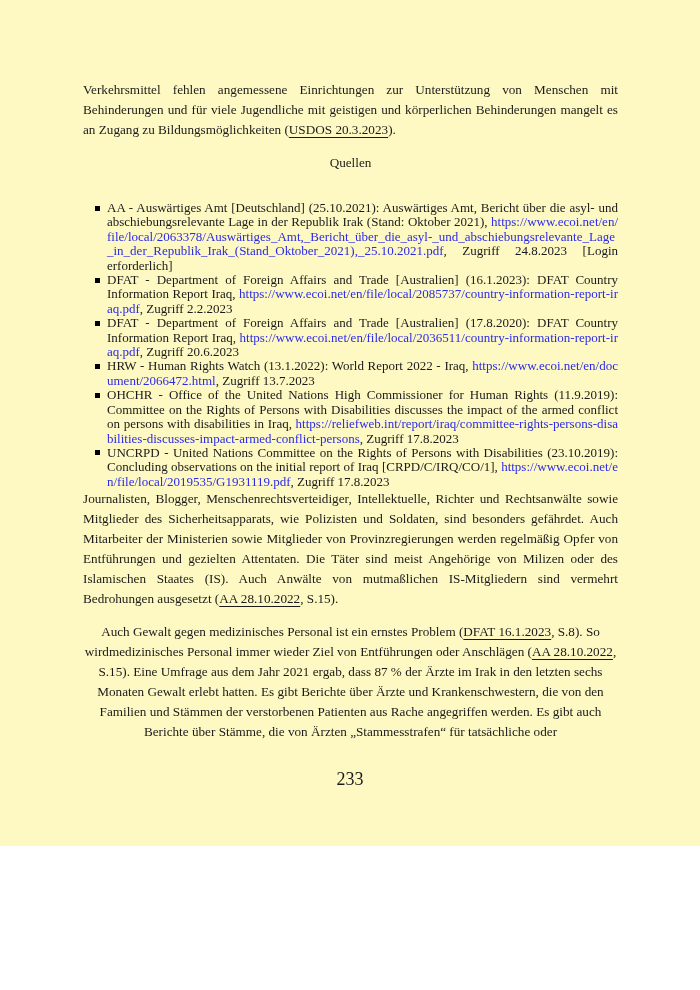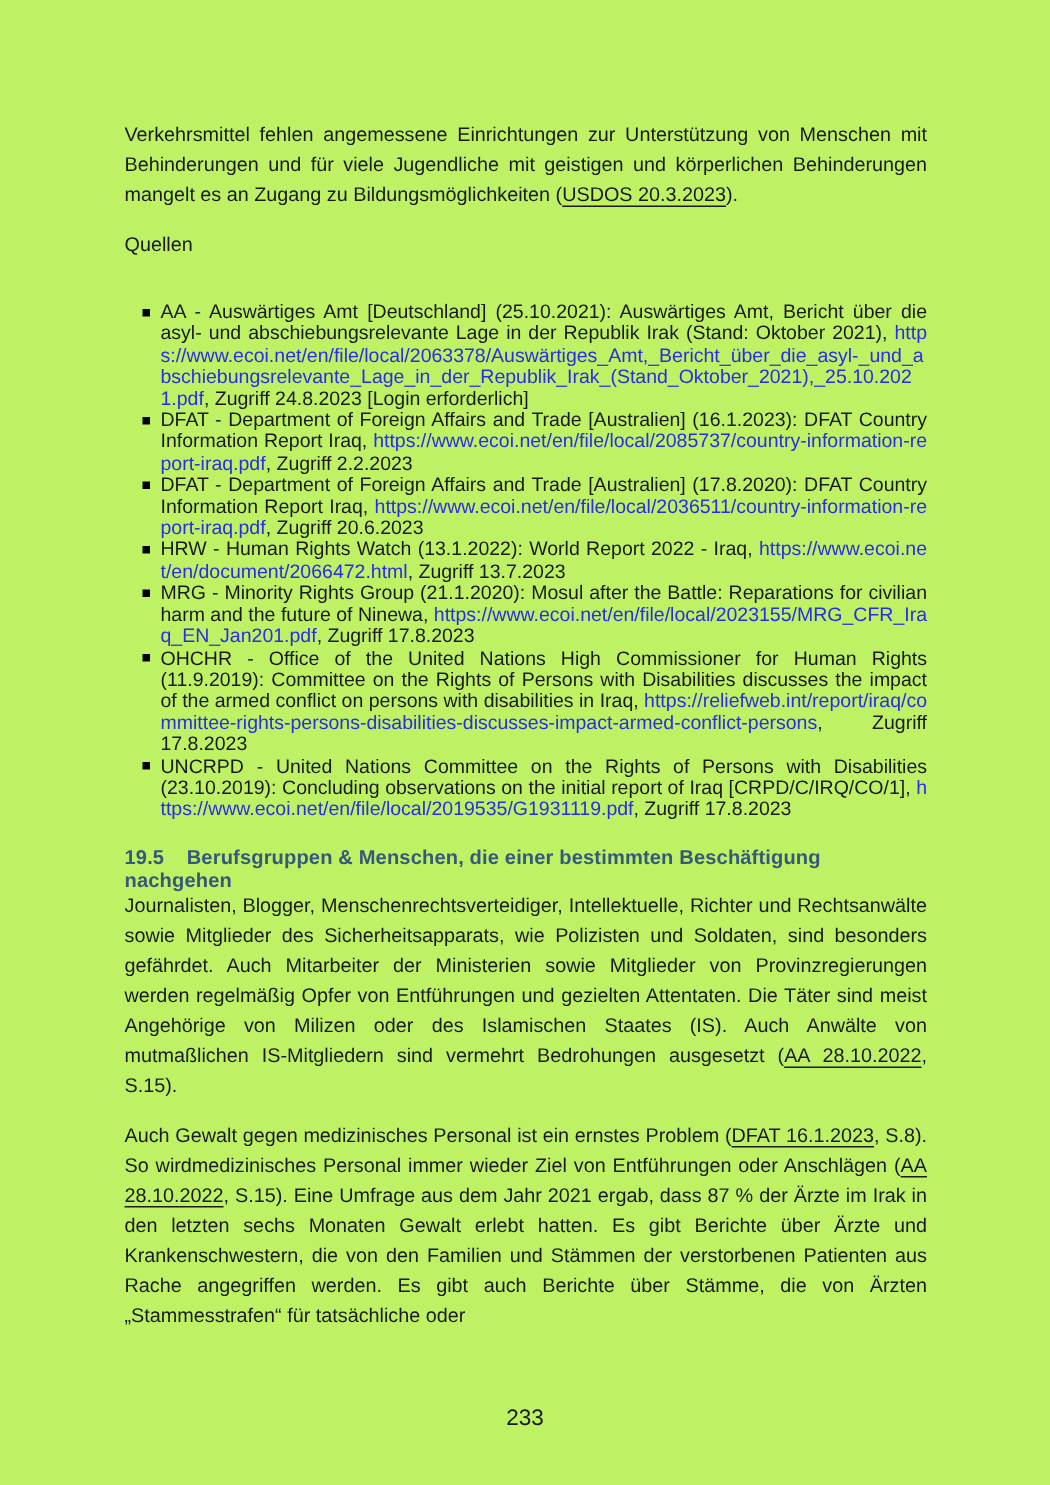--- a/index.html
+++ b/index.html
@@ -3,36 +3,36 @@
 <meta charset="utf-8">
 <style>
   html, body {
     margin: 0;
     padding: 0;
     background: #ffffff;
   }
   .page {
     position: relative;
     width: 700px;
-    height: 990px;
-    background: #bef264;
-    font-family: Liberation Sans, sans-serif;
+    height: 846px;
+    background: #fef9c3;
+    font-family: Liberation Serif, serif;
     color: var(--text, #1a1a1a);
     overflow: hidden;
   }
   .content {
     padding: 80px 82px 0 83px;
   }
   .body-par {
     margin: 0;
     font-size: 13.2px;
     line-height: 20px;
     text-align: justify;
   }
-  .body-par + .body-par { margin-top: 13px; }
+  .body-par + .body-par { margin-top: 13px; text-align: center; }
   .quellen {
     margin-top: 12px;
     text-align: left;
   }
   ul.sources {
     margin: 28px 0 0 0;
     padding: 0 0 0 24px;
     list-style: none;
     font-size: 13px;
     line-height: 14.4px;
@@ -72,51 +72,47 @@
   .last-change + .body-par { }
   .doc-ref {
     color: inherit;
     text-decoration: underline;
     text-underline-offset: 2.5px;
     text-decoration-thickness: 0.8px;
     cursor: pointer;
   }
   .page-number {
     position: absolute;
-    bottom: 36px;
+    bottom: 56px;
     left: 0;
     width: 100%;
     text-align: center;
-    font-size: 15px;
+    font-size: 18px;
     color: #1a1a1a;
   }
 </style>
 </head>
 <body>
 
 <div class="page">
   <div class="content">
 
     <p class="body-par">Verkehrsmittel fehlen angemessene Einrichtungen zur Unterstützung von Menschen mit Behinderungen und für viele Jugendliche mit geistigen und körperlichen Behinderungen mangelt es an Zugang zu Bildungsmöglichkeiten (<span class="doc-ref">USDOS 20.3.2023</span>).</p>
 
     <p class="body-par quellen">Quellen</p>
 
     <ul class="sources">
         <li>AA - Auswärtiges Amt [Deutschland] (25.10.2021): Auswärtiges Amt, Bericht über die asyl- und abschiebungsrelevante Lage in der Republik Irak (Stand: Oktober 2021), <a class="url-link">https://www.ecoi.net/en/file/local/2063378/Auswärtiges_Amt,_Bericht_über_die_asyl-_und_abschiebungsrelevante_Lage_in_der_Republik_Irak_(Stand_Oktober_2021),_25.10.2021.pdf</a>, Zugriff 24.8.2023 [Login erforderlich]</li>
         <li>DFAT - Department of Foreign Affairs and Trade [Australien] (16.1.2023): DFAT Country Information Report Iraq, <a class="url-link">https://www.ecoi.net/en/file/local/2085737/country-information-report-iraq.pdf</a>, Zugriff 2.2.2023</li>
         <li>DFAT - Department of Foreign Affairs and Trade [Australien] (17.8.2020): DFAT Country Information Report Iraq, <a class="url-link">https://www.ecoi.net/en/file/local/2036511/country-information-report-iraq.pdf</a>, Zugriff 20.6.2023</li>
         <li>HRW - Human Rights Watch (13.1.2022): World Report 2022 - Iraq, <a class="url-link">https://www.ecoi.net/en/document/2066472.html</a>, Zugriff 13.7.2023</li>
-        <li>MRG - Minority Rights Group (21.1.2020): Mosul after the Battle: Reparations for civilian harm and the future of Ninewa, <a class="url-link">https://www.ecoi.net/en/file/local/2023155/MRG_CFR_Iraq_EN_Jan201.pdf</a>, Zugriff 17.8.2023</li>
         <li>OHCHR - Office of the United Nations High Commissioner for Human Rights (11.9.2019): Committee on the Rights of Persons with Disabilities discusses the impact of the armed conflict on persons with disabilities in Iraq, <a class="url-link">https://reliefweb.int/report/iraq/committee-rights-persons-disabilities-discusses-impact-armed-conflict-persons</a>, Zugriff 17.8.2023</li>
         <li>UNCRPD - United Nations Committee on the Rights of Persons with Disabilities (23.10.2019): Concluding observations on the initial report of Iraq [CRPD/C/IRQ/CO/1], <a class="url-link">https://www.ecoi.net/en/file/local/2019535/G1931119.pdf</a>, Zugriff 17.8.2023</li>
       </ul>
 
-    <h2 class="section-heading">
-      <span class="sec-num">19.5</span><span class="sec-title">Berufsgruppen &amp; Menschen, die einer bestimmten Beschäftigung nachgehen</span>
-    </h2>
 
 
     <p class="body-par">Journalisten, Blogger, Menschenrechtsverteidiger, Intellektuelle, Richter und Rechtsanwälte sowie Mitglieder des Sicherheitsapparats, wie Polizisten und Soldaten, sind besonders gefährdet. Auch Mitarbeiter der Ministerien sowie Mitglieder von Provinzregierungen werden regelmäßig Opfer von Entführungen und gezielten Attentaten. Die Täter sind meist Angehörige von Milizen oder des Islamischen Staates (IS). Auch Anwälte von mutmaßlichen IS-Mitgliedern sind vermehrt Bedrohungen ausgesetzt (<span class="doc-ref">AA 28.10.2022</span>, S.15).</p>
 
     <p class="body-par">Auch Gewalt gegen medizinisches Personal ist ein ernstes Problem (<span class="doc-ref">DFAT 16.1.2023</span>, S.8). So wirdmedizinisches Personal immer wieder Ziel von Entführungen oder Anschlägen (<span class="doc-ref">AA 28.10.2022</span>, S.15). Eine Umfrage aus dem Jahr 2021 ergab, dass 87 % der Ärzte im Irak in den letzten sechs Monaten Gewalt erlebt hatten. Es gibt Berichte über Ärzte und Krankenschwestern, die von den Familien und Stämmen der verstorbenen Patienten aus Rache angegriffen werden. Es gibt auch Berichte über Stämme, die von Ärzten „Stammesstrafen“ für tatsächliche oder</p>
 
   </div>
 
   <div class="page-number">233</div>
 </div>

